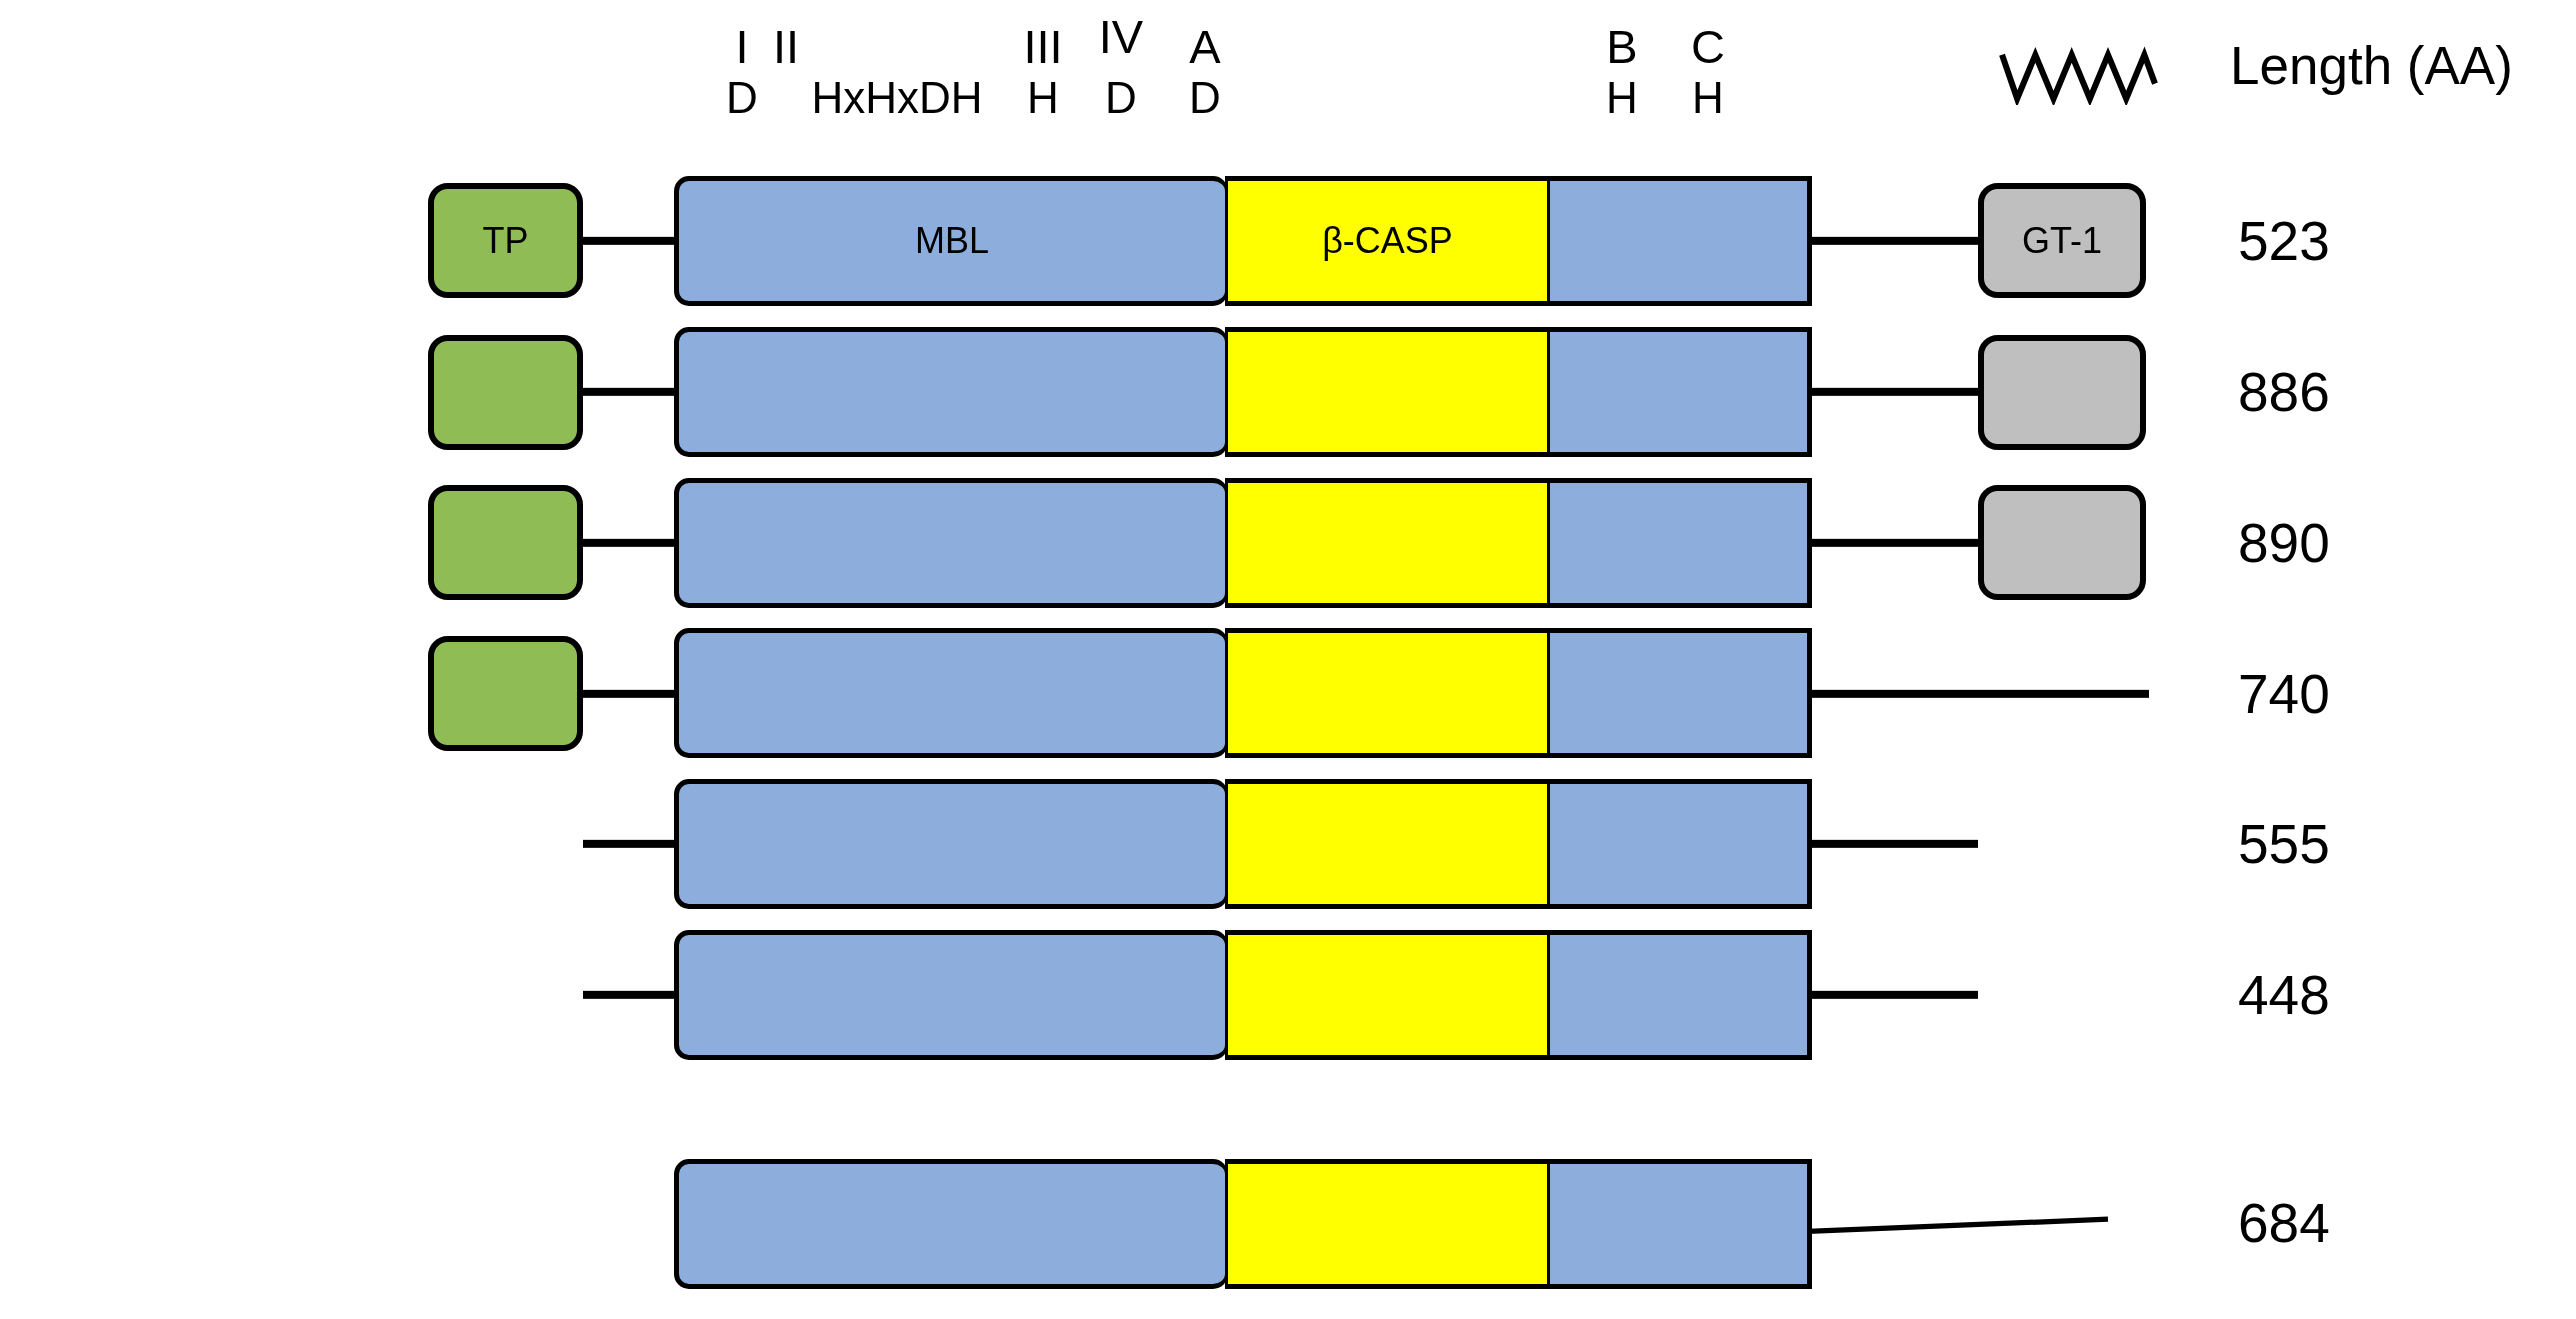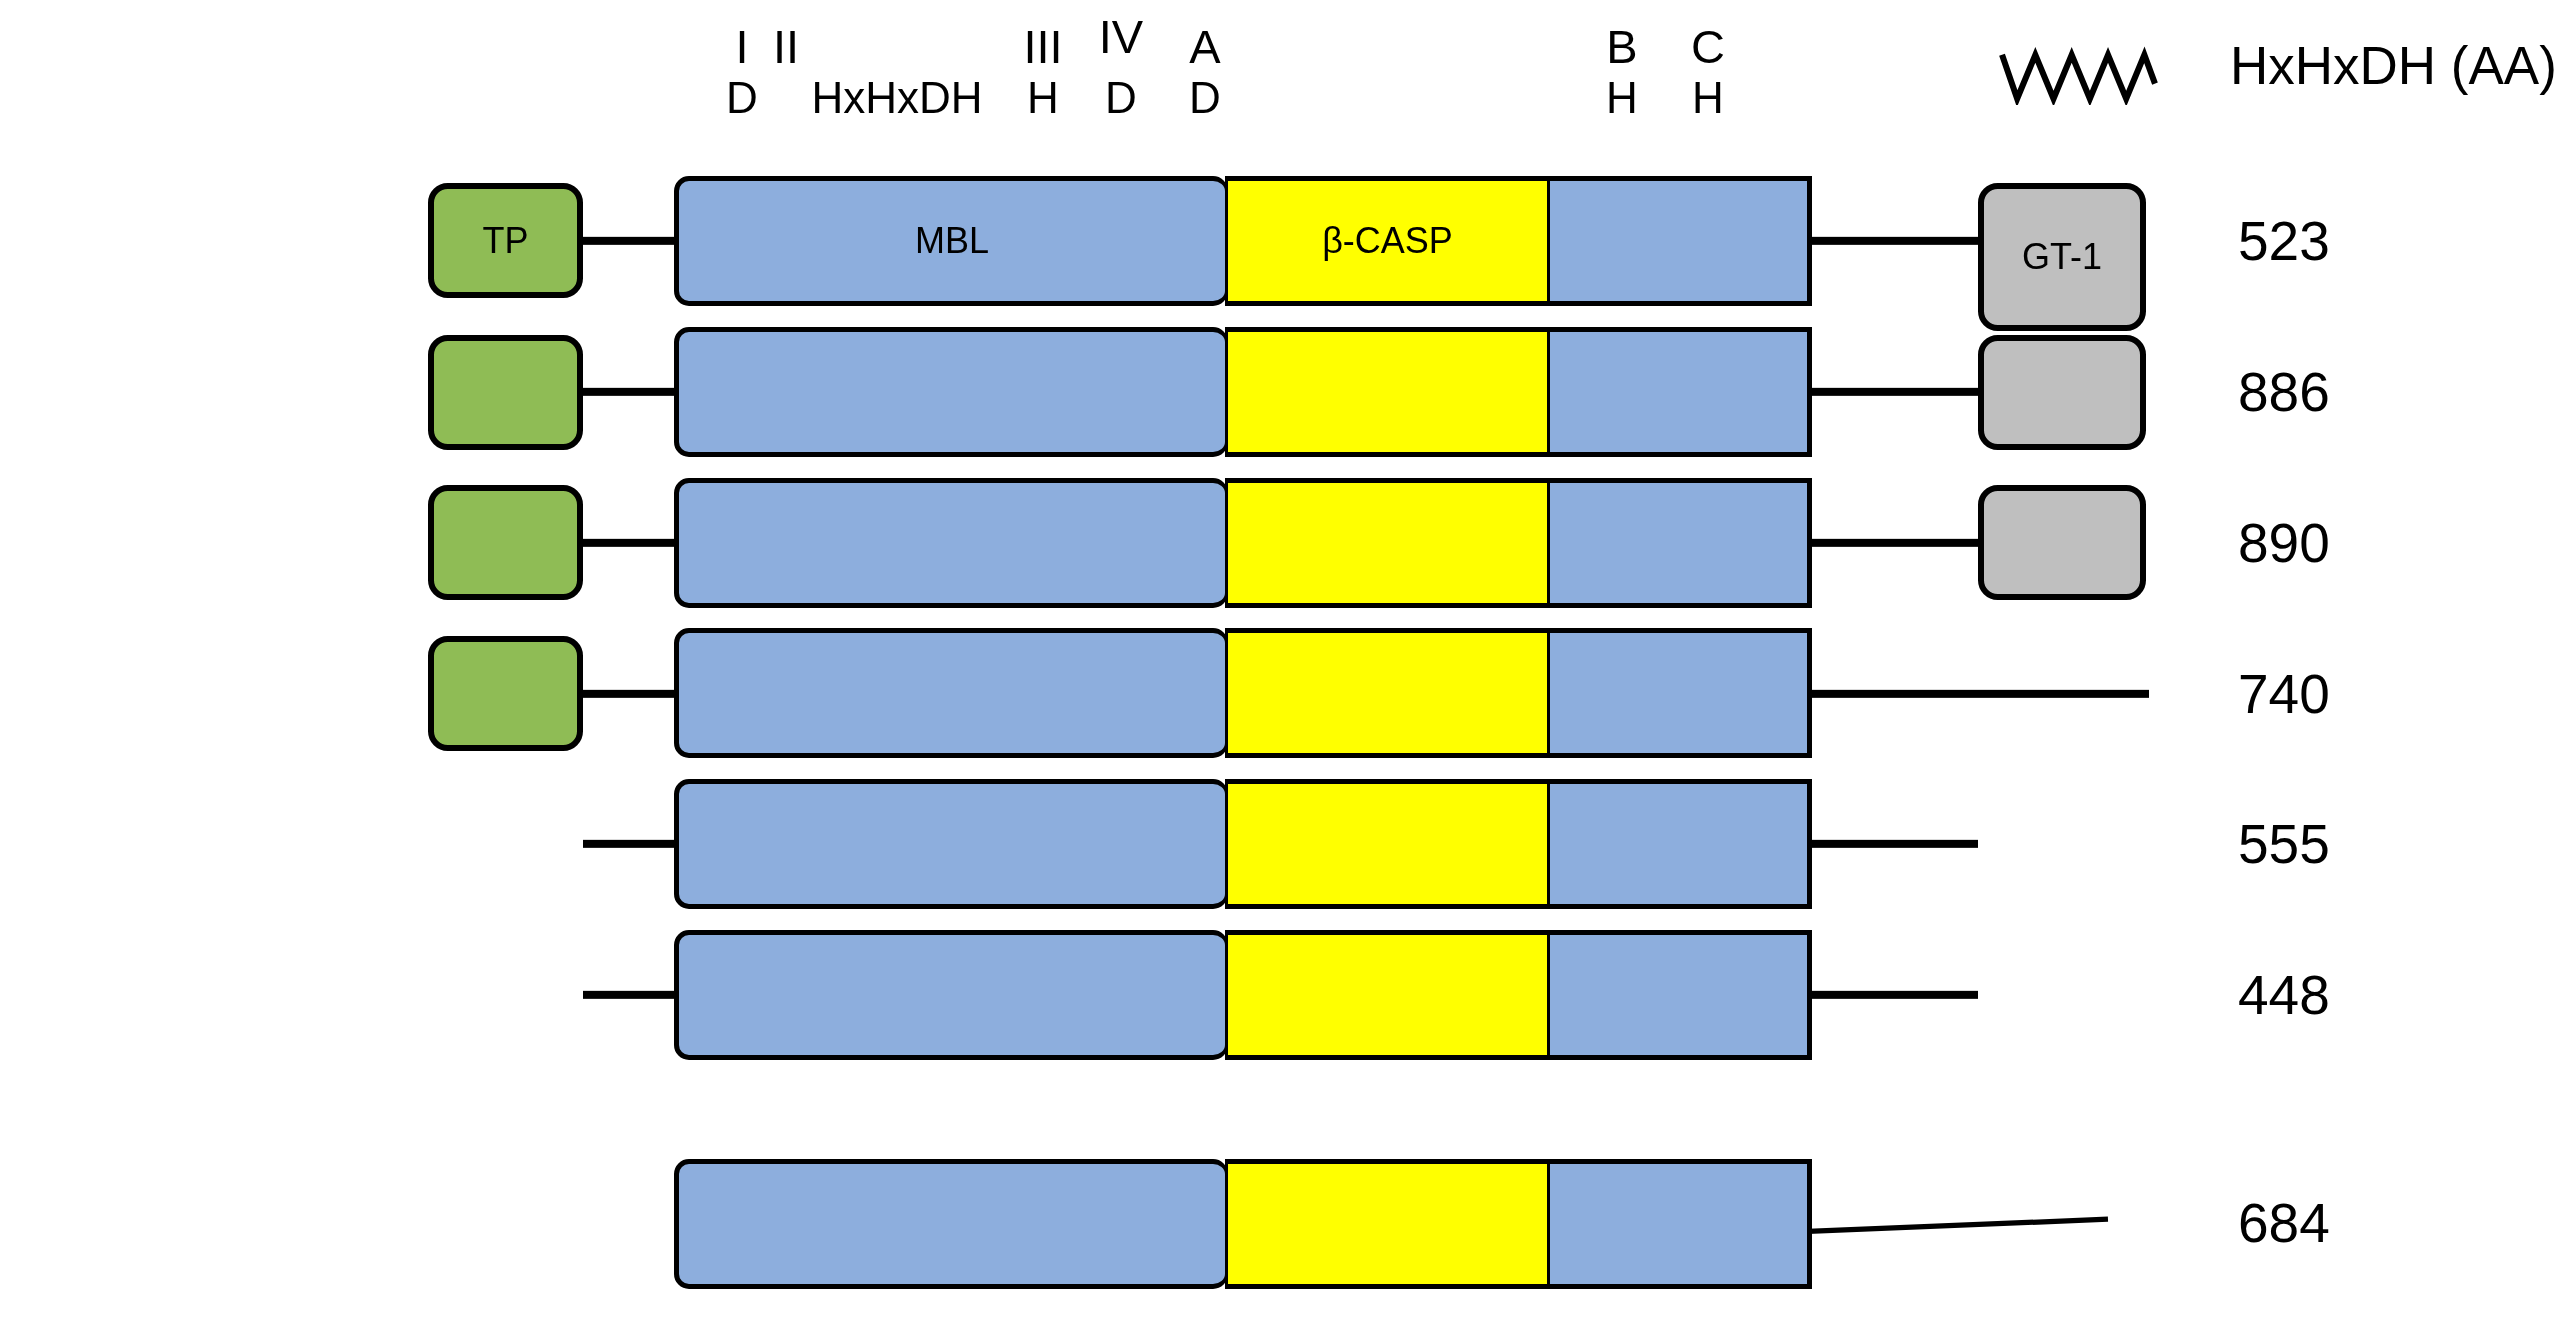--- a/index.html
+++ b/index.html
@@ -125,41 +125,41 @@
     <div class="motif-roman" style="left:1708px; top:23px;">C</div>
     <div class="motif-residue" style="left:1708px; top:76px;">H</div>
   </div>
 
   <div class="header-squiggle" style="left:1999px; top:44px;">
     <svg width="159" height="61" viewBox="0 0 210 80">
       <polyline points="4,14 24,72 48,14 72,72 96,14 120,72 144,14 168,72 192,14 206,52" fill="none" stroke="#000000" stroke-width="8" stroke-linecap="butt" stroke-linejoin="miter"></polyline>
     </svg>
   </div>
 
-  <div class="header-length" style="left:2230px; top:39px;">HxHxDH (AA)</div>
+  <div class="header-length" style="left:2230px; top:39px;">Length (AA)</div>
 
   <div class="abs" style="left:0; top:0;">
 
     <div class="rounded-box" style="left:428px; top:183px; width:155px; height:115px; background:#8FBC55;">
       <span class="domain-label">TP</span>
     </div>
 
     <div class="linker" style="left:583px; top:241px; width:92px;"></div>
 
     <div class="domain-box seg-left" style="left:674px; top:176px; width:554px; height:130px; background:#8DAEDD;">
       <span class="domain-label">MBL</span>
     </div>
     <div class="domain-box seg-mid" style="left:1225px; top:176px; width:325px; height:130px; background:#FFFF00;">
       <span class="domain-label">β-CASP</span>
     </div>
     <div class="domain-box seg-right" style="left:1547px; top:176px; width:265px; height:130px; background:#8DAEDD;"></div>
 
     <div class="linker" style="left:1810px; top:241px; width:170px;"></div>
 
-    <div class="rounded-box" style="left:1978px; top:183px; width:168px; height:148px; background:#BFBFBF;">
+    <div class="rounded-box" style="left:1978px; top:183px; width:168px; height:115px; background:#BFBFBF;">
       <span class="domain-label small">GT-1</span>
     </div>
 
     <div class="length-value" style="left:2238px; top:241px;">523</div>
   </div>
 
   <div class="abs" style="left:0; top:0;">
 
     <div class="rounded-box" style="left:428px; top:335px; width:155px; height:115px; background:#8FBC55;"></div>
 

